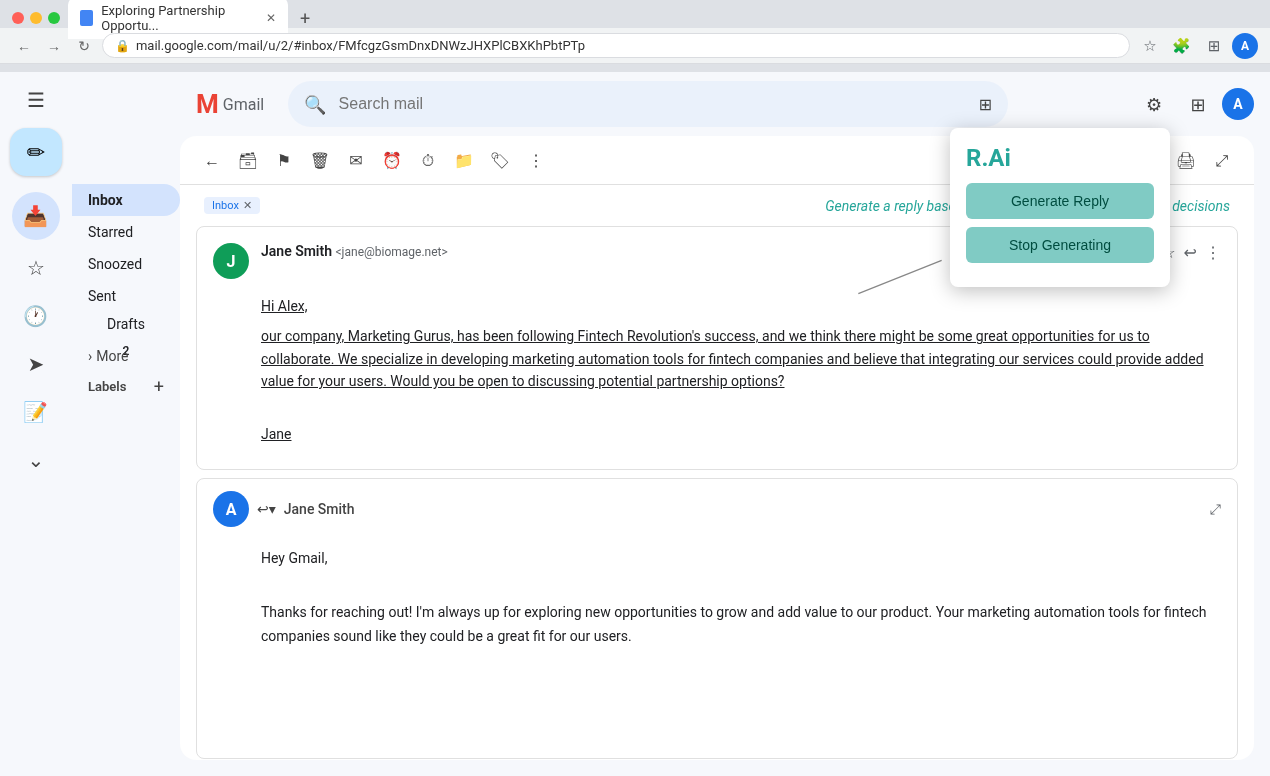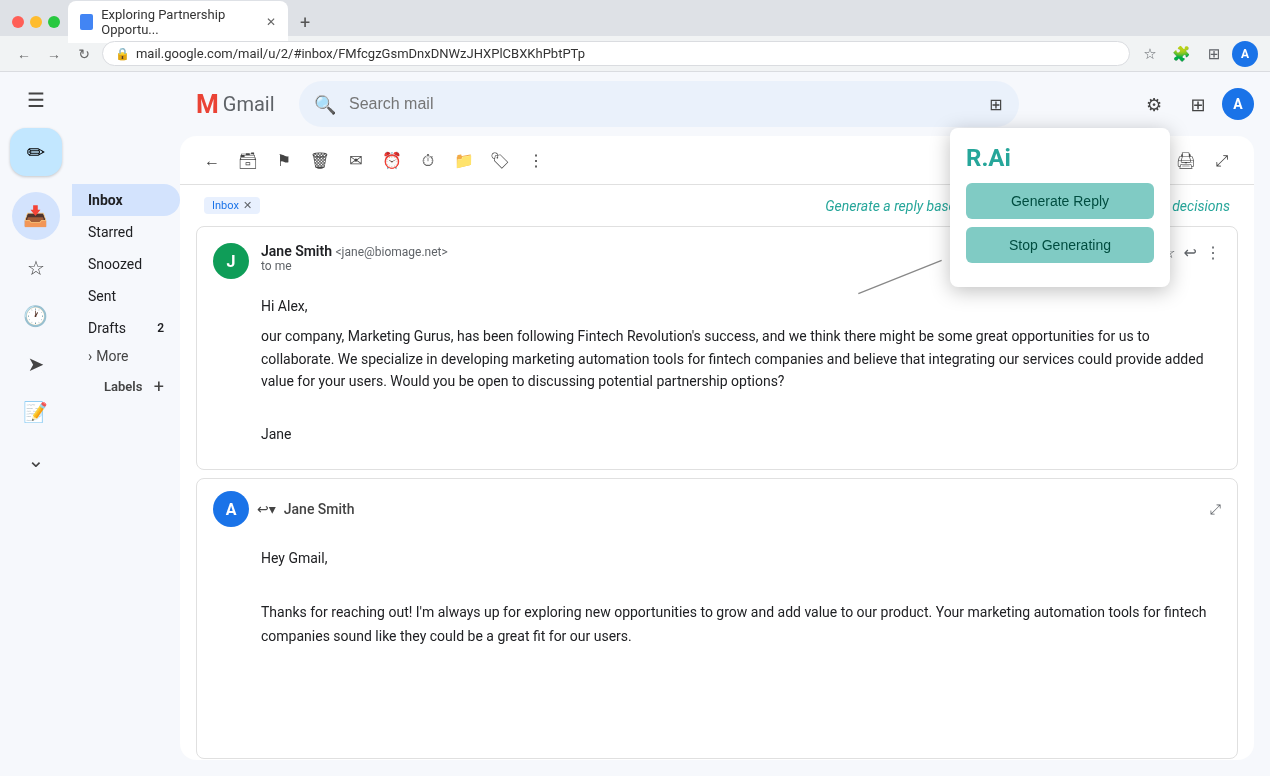--- a/index.html
+++ b/index.html
@@ -1,20 +1,20 @@
 <!DOCTYPE html>
 <html><head>
   <meta charset="utf-8">
   <style>
     * { box-sizing: border-box; margin: 0; padding: 0; }
     body { font-family: 'Google Sans', Roboto, Arial, sans-serif; font-size: 14px; background: #f6f8fc; height: 776px; overflow: hidden; }
 
     
     .browser-chrome { background: #dee1e6; height: 72px; }
-    .browser-titlebar { display: flex; align-items: center; padding: 8px 12px 0; gap: 8px; height: 36px; }
+    .browser-titlebar { display: flex; align-items: center; padding: 8px 12px 0; gap: 8px; height: 28px; }
     .traffic-lights { display: flex; gap: 6px; align-items: center; }
     .traffic-light { width: 12px; height: 12px; border-radius: 50%; }
     .tl-red { background: #ff5f57; }
     .tl-yellow { background: #febc2e; }
     .tl-green { background: #28c840; }
     .browser-tab { display: flex; align-items: center; gap: 8px; background: #fff; border-radius: 8px 8px 0 0; padding: 6px 12px; font-size: 13px; color: #333; max-width: 220px; }
     .browser-tab .tab-icon { width: 16px; height: 16px; background: #4285f4; border-radius: 2px; }
     .tab-close { margin-left: 4px; color: #666; cursor: pointer; font-size: 12px; }
     .browser-nav { display: flex; align-items: center; gap: 6px; padding: 4px 12px; height: 36px; background: #f1f3f4; border-bottom: 1px solid #dadce0; }
     .nav-btn { width: 24px; height: 24px; display: flex; align-items: center; justify-content: center; color: #666; cursor: pointer; border-radius: 50%; font-size: 14px; }
@@ -64,21 +64,21 @@
     .avatar-j { background: #0f9d58; }
     .avatar-a { background: #1a73e8; }
     .sender-info { flex: 1; }
     .sender-name { font-weight: 600; font-size: 14px; color: #202124; }
     .sender-email { font-size: 12px; color: #5f6368; }
     .to-me { font-size: 12px; color: #5f6368; }
     .message-meta { display: flex; align-items: center; gap: 8px; color: #5f6368; font-size: 12px; }
     .star-btn { cursor: pointer; font-size: 16px; color: #5f6368; }
     .reply-btn { cursor: pointer; font-size: 16px; color: #5f6368; }
     .more-btn { cursor: pointer; font-size: 16px; color: #5f6368; }
-    .email-body { padding: 0 16px 16px 64px; font-size: 14px; color: #202124; line-height: 1.6; }
+    .email-body { padding: 0 16px 16px 64px; font-size: 14px; color: #202124; line-height: 1.6; text-decoration: underline; }
     .email-body p { margin-bottom: 8px; }
 
     
     .reply-area { border: 1px solid #e0e0e0; border-radius: 8px; margin-bottom: 16px; }
     .reply-header { display: flex; align-items: center; padding: 12px 16px; gap: 8px; }
     .reply-to { font-size: 14px; color: #444; font-weight: 500; }
     .reply-expand { margin-left: auto; cursor: pointer; color: #5f6368; }
     .reply-body { padding: 8px 16px 8px 64px; font-size: 14px; color: #202124; line-height: 1.7; min-height: 180px; }
     .reply-body p { margin-bottom: 6px; }
 
@@ -150,40 +150,40 @@
     </div>
     <div class="nav-item">
       <span>Starred</span>
     </div>
     <div class="nav-item">
       <span>Snoozed</span>
     </div>
     <div class="nav-item">
       <span>Sent</span>
     </div>
-    <div class="nav-item" style="justify-content:space-between;">
+    <div class="nav-item" style="justify-content:space-between;flex-direction:column;">
       <span>Drafts</span>
       <span style="font-size:12px;font-weight:600;">2</span>
     </div>
     <div class="more-item">
       <span style="font-size:14px;">›</span>
       <span>More</span>
     </div>
     <div class="labels-section">
-      <span style="font-size:13px;font-weight:600;color:#444;margin-left:16px;">Labels</span>
+      <span style="font-size:13px;font-weight:600;color:#444;">Labels</span>
       <span style="cursor:pointer;font-size:18px;color:#444;">+</span>
     </div>
   </div>
 
   <div style="flex:1; display:flex; flex-direction:column; overflow:hidden;">
 
     <div style="display:flex; align-items:center; padding:8px 16px; height:64px; background:#f6f8fc; gap:8px;">
       <div class="gmail-logo">
         <span style="color:#EA4335;font-size:26px;font-weight:bold;">M</span>
-        <span style="font-size:20px;color:#5f6368;">Gmail</span>
+        <span style="font-size:16px;color:#5f6368;">Gmail</span>
       </div>
       <div class="search-bar">
         <span style="color:#444;font-size:18px;">🔍</span>
         <input class="search-input" type="text" placeholder="Search mail" style="">
         <span style="color:#444;cursor:pointer;font-size:16px;">⊞</span>
       </div>
       <div class="header-actions">
         <div class="header-action-btn">⚙</div>
         <div class="header-action-btn">⊞</div>
         <div class="header-profile">A</div>
@@ -222,21 +222,20 @@
       </div>
 
       <div class="email-thread">
 
         <div class="email-message">
           <div class="email-message-header">
             <div class="avatar avatar-j">J</div>
             <div class="sender-info">
               <span class="sender-name">Jane Smith</span>
               <span class="sender-email"> &lt;<span>jane@biomage.net</span>&gt;</span>
-              <div class="to-me">to me</div>
             </div>
             <div class="message-meta">
               <span>Apr 16, 2023, 4:02 PM</span>
               <span class="star-btn">☆</span>
               <span class="reply-btn">↩</span>
               <span class="more-btn">⋮</span>
             </div>
           </div>
           <div class="email-body">
             <p>Hi Alex,</p>

